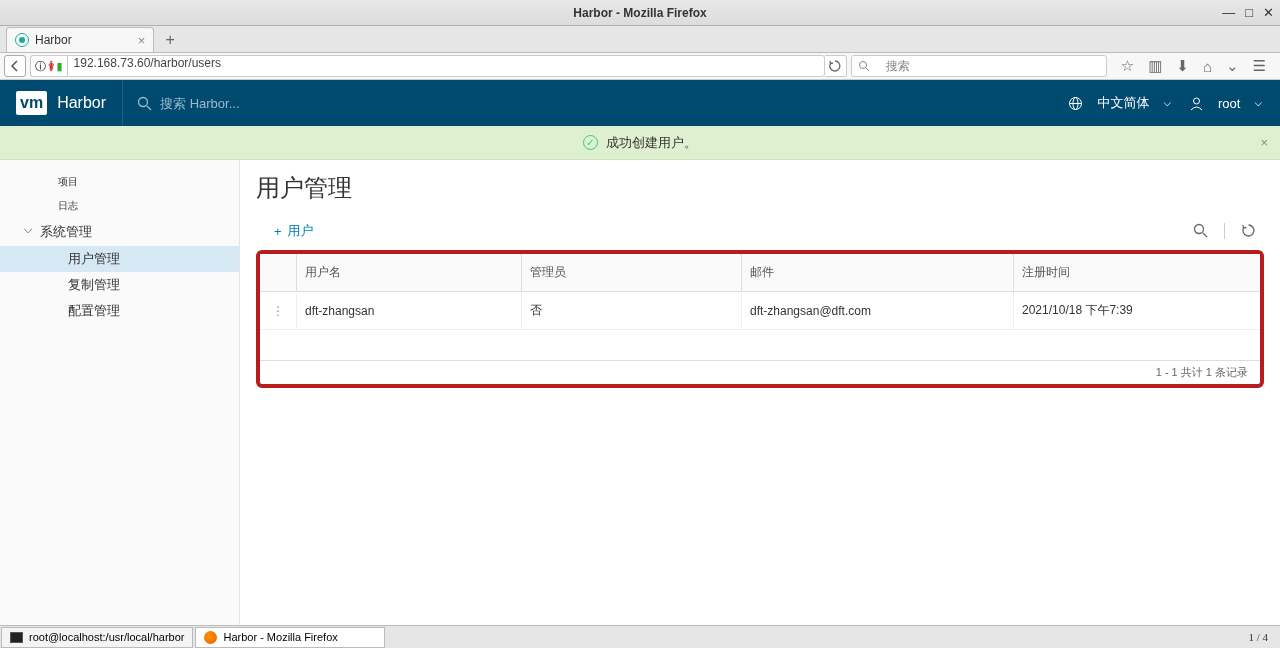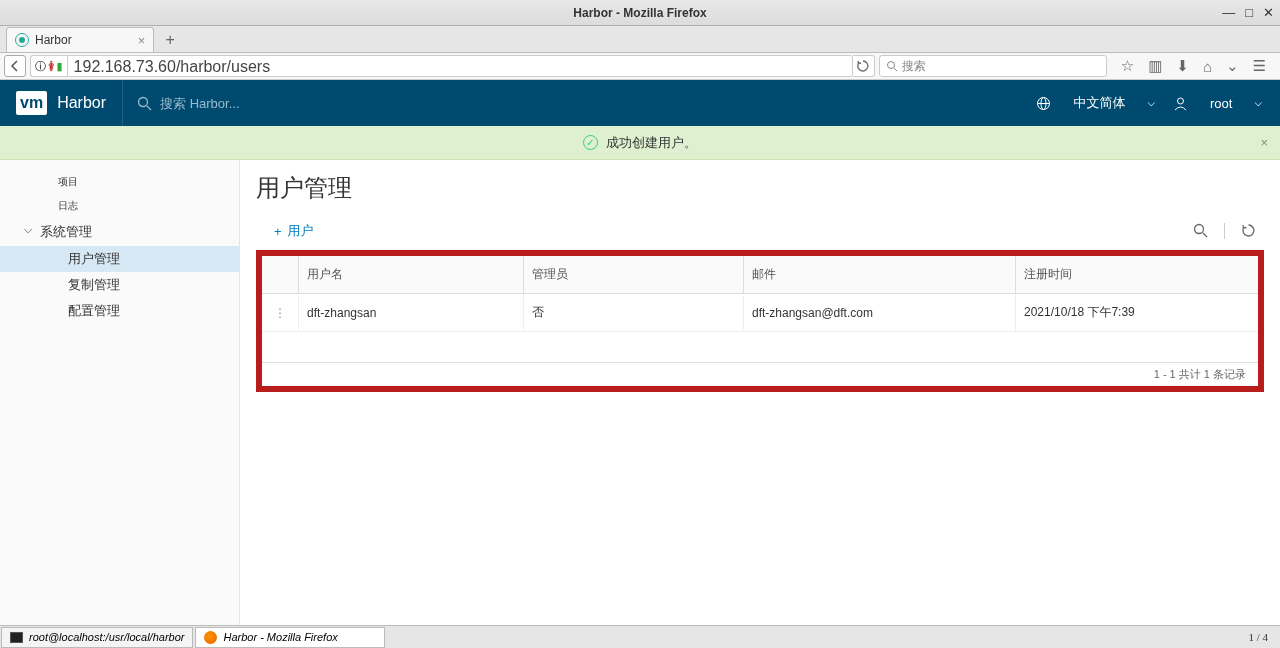--- a/index.html
+++ b/index.html
@@ -13,68 +13,68 @@
     .tab-strip { height: 27px; background: #e6e6e6; display: flex; align-items: flex-end; border-bottom: 1px solid #bcbcbc; }
     .tab { height: 25px; background: #f7f7f7; border: 1px solid #bcbcbc; border-bottom: none; border-radius: 4px 4px 0 0; display: flex; align-items: center; padding: 0 8px; margin-left: 6px; gap: 6px; font-size: 12px; color: #333; }
     .tab-favicon { width: 14px; height: 14px; border: 1.5px solid #2a9; border-radius: 50%; position: relative; }
     .tab-favicon::after { content:""; position:absolute; width:6px; height:6px; background:#2a9; border-radius:50%; top:3px; left:3px;}
     .tab-close { color:#888; font-size:13px; margin-left: 60px;}
     .newtab { width:24px; height:24px; display:flex; align-items:center; justify-content:center; color:#666; font-size:16px; margin-left:4px;}
     
     .url-toolbar { height: 27px; background: #f7f7f7; border-bottom: 1px solid #ccc; display:flex; align-items:center; padding: 0 4px; gap: 4px;}
     .nav-back { width:22px; height:22px; border:1px solid #aaa; border-radius:3px; display:flex; align-items:center; justify-content:center; color:#555; background:#fff;}
     .url-prefix { display:flex; align-items:center; gap:2px; padding:0 4px; height:22px; border:1px solid #ccc; border-right:none; background:#fff; border-radius:3px 0 0 3px;}
-    .url-bar { flex:1; height:22px; border:1px solid #ccc; padding:0 6px; display:flex; align-items:flex-end; background:#fff; font-size:16px; color:#444; border-radius:0 3px 3px 0;}
+    .url-bar { flex:1; height:22px; border:1px solid #ccc; padding:0 6px; display:flex; align-items:flex-start; background:#fff; font-size:12px; color:#444; border-radius:0 3px 3px 0;}
     .reload { width:22px; height:22px; display:flex; align-items:center; justify-content:center; border:1px solid #ccc; border-left:none; background:#fff; color:#666; border-radius:0 3px 3px 0;}
-    .search-box { width:228px; height:22px; border:1px solid #ccc; background:#fff; display:flex; align-items:center; padding:0 6px; gap:4px; color:#888; font-size:12px; border-radius:3px;}
+    .search-box { width:256px; height:22px; border:1px solid #ccc; background:#fff; display:flex; align-items:center; padding:0 6px; gap:16px; color:#888; font-size:12px; border-radius:3px;}
     .toolbar-icons { display:flex; gap:14px; padding:0 10px; align-items:center; color:#666;}
     .toolbar-icons span { font-size:15px; }
     
     .harbor-header { height: 46px; background: #004a70; display:flex; align-items:center; color:#fff; }
     .harbor-logo { display:flex; align-items:center; gap:10px; padding:0 16px; height:100%; border-right:1px solid rgba(255,255,255,0.12);}
     .vm-badge { background:#fff; color:#004a70; font-weight:bold; font-size:16px; padding:3px 4px; border-radius:2px;}
     .harbor-name { font-size:16px; font-weight:300;}
     .harbor-search { flex:1; display:flex; align-items:center; padding:0 14px; gap:8px; color:#cde;}
     .harbor-search input { background:transparent; border:none; color:#cde; font-size:13px; outline:none; width:200px;}
     .harbor-search input::placeholder { color:#9bc;}
     .harbor-right { display:flex; align-items:center; gap:18px; padding:0 18px; font-size:13px;}
-    .harbor-right .grp { display:flex; align-items:center; gap:22px; cursor:pointer;}
+    .harbor-right .grp { display:flex; align-items:center; gap:14px; cursor:pointer;}
     
     .alert-bar { height:34px; background:#dff0d0; border-bottom:1px solid #c8e5b3; display:flex; align-items:center; justify-content:center; position:relative; color:#333; font-size:13px;}
     .alert-check { width:15px; height:15px; border:1.5px solid #3c8; border-radius:50%; display:flex; align-items:center; justify-content:center; color:#3c8; font-size:10px; margin-right:8px;}
     .alert-close { position:absolute; right:12px; color:#888;}
     
     .content-area { display:flex; height: calc(100% - 26px - 27px - 27px - 46px - 34px - 23px); background:#fafafa;}
     .sidebar { width:240px; background:#fafafa; border-right:1px solid #e5e5e5; padding:10px 0;}
     .side-item { padding:5px 0 5px 58px; font-size:10px; color:#333; cursor:pointer;}
     .side-group { padding:5px 0 5px 40px; font-size:13px; color:#333; cursor:pointer; position:relative;}
     .side-group::before { content:"⌵"; position:absolute; left:24px; top:5px; color:#666; font-size:11px; transform:rotate(0deg);}
     .side-sub { padding:4px 0 4px 68px; font-size:13px; color:#333; cursor:pointer;}
     .side-sub.active { background:#d7e8f5;}
     
     .main { flex:1; padding:12px 16px; background:#fff;}
     .page-title { font-size:24px; font-weight:400; color:#333; margin-bottom:18px;}
     .action-bar { display:flex; align-items:center; justify-content:space-between; margin-bottom:10px;}
     .add-user { color:#007cbb; font-size:13px; display:flex; align-items:center; gap:6px; cursor:pointer; padding-left:18px;}
     .action-icons { display:flex; gap:16px; color:#666; font-size:15px; padding-right:8px;}
     .action-icons .divider { width:1px; height:16px; background:#ccc;}
     
-    .data-table { border:6px solid #b91c1c; border-radius:0;}
+    .data-table { border:4px solid #b91c1c; border-radius:6px;}
     .table-header { display:flex; background:#fafafa; border-bottom:1px solid #ddd; font-size:12px; color:#555; font-weight:500;}
     .table-row { display:flex; border-bottom:1px solid #eee; font-size:12px; color:#333; align-items:center;}
     .cell-action { width:36px; text-align:center; color:#888; padding:10px 0;}
     .cell-user { width:225px; padding:10px 8px; border-left:1px solid #eee;}
     .cell-admin { width:220px; padding:10px 8px; border-left:1px solid #eee;}
     .cell-email { width:272px; padding:10px 8px; border-left:1px solid #eee;}
     .cell-time { flex:1; padding:10px 8px; border-left:1px solid #eee;}
     .table-header .cell-user,.table-header .cell-admin,.table-header .cell-email,.table-header .cell-time { border-left:1px solid #ddd;}
     .table-footer { padding:4px 12px; text-align:right; font-size:11px; color:#666; border-top:1px solid #ddd; margin-top:30px;}
     
     .taskbar { height:23px; background:#e6e6e6; border-top:1px solid #bbb; display:flex; align-items:center; font-size:11px;}
-    .task-item { height:21px; border:1px solid #bbb; background:#f4f4f4; display:flex; align-items:center; padding:0 8px; gap:6px; margin:0 1px; min-width:190px;font-style:italic;}
+    .task-item { height:21px; border:1px solid #bbb; background:#f4f4f4; display:flex; align-items:center; padding:0 8px; gap:6px; margin:0 1px; min-width:190px;}
     .task-item.active { background:#fff;}
     .task-terminal-icon { width:13px; height:11px; background:#222; border:1px solid #555;}
     .task-ff-icon { width:13px; height:13px; border-radius:50%; background: radial-gradient(circle at 40% 40%, #ff9500, #e66000);}
     .page-counter { margin-left:auto; padding:0 12px; color:#333;font-family:Liberation Serif, serif;}
     
     svg { display:block; }
   </style>
 </head>
 <body>
 

